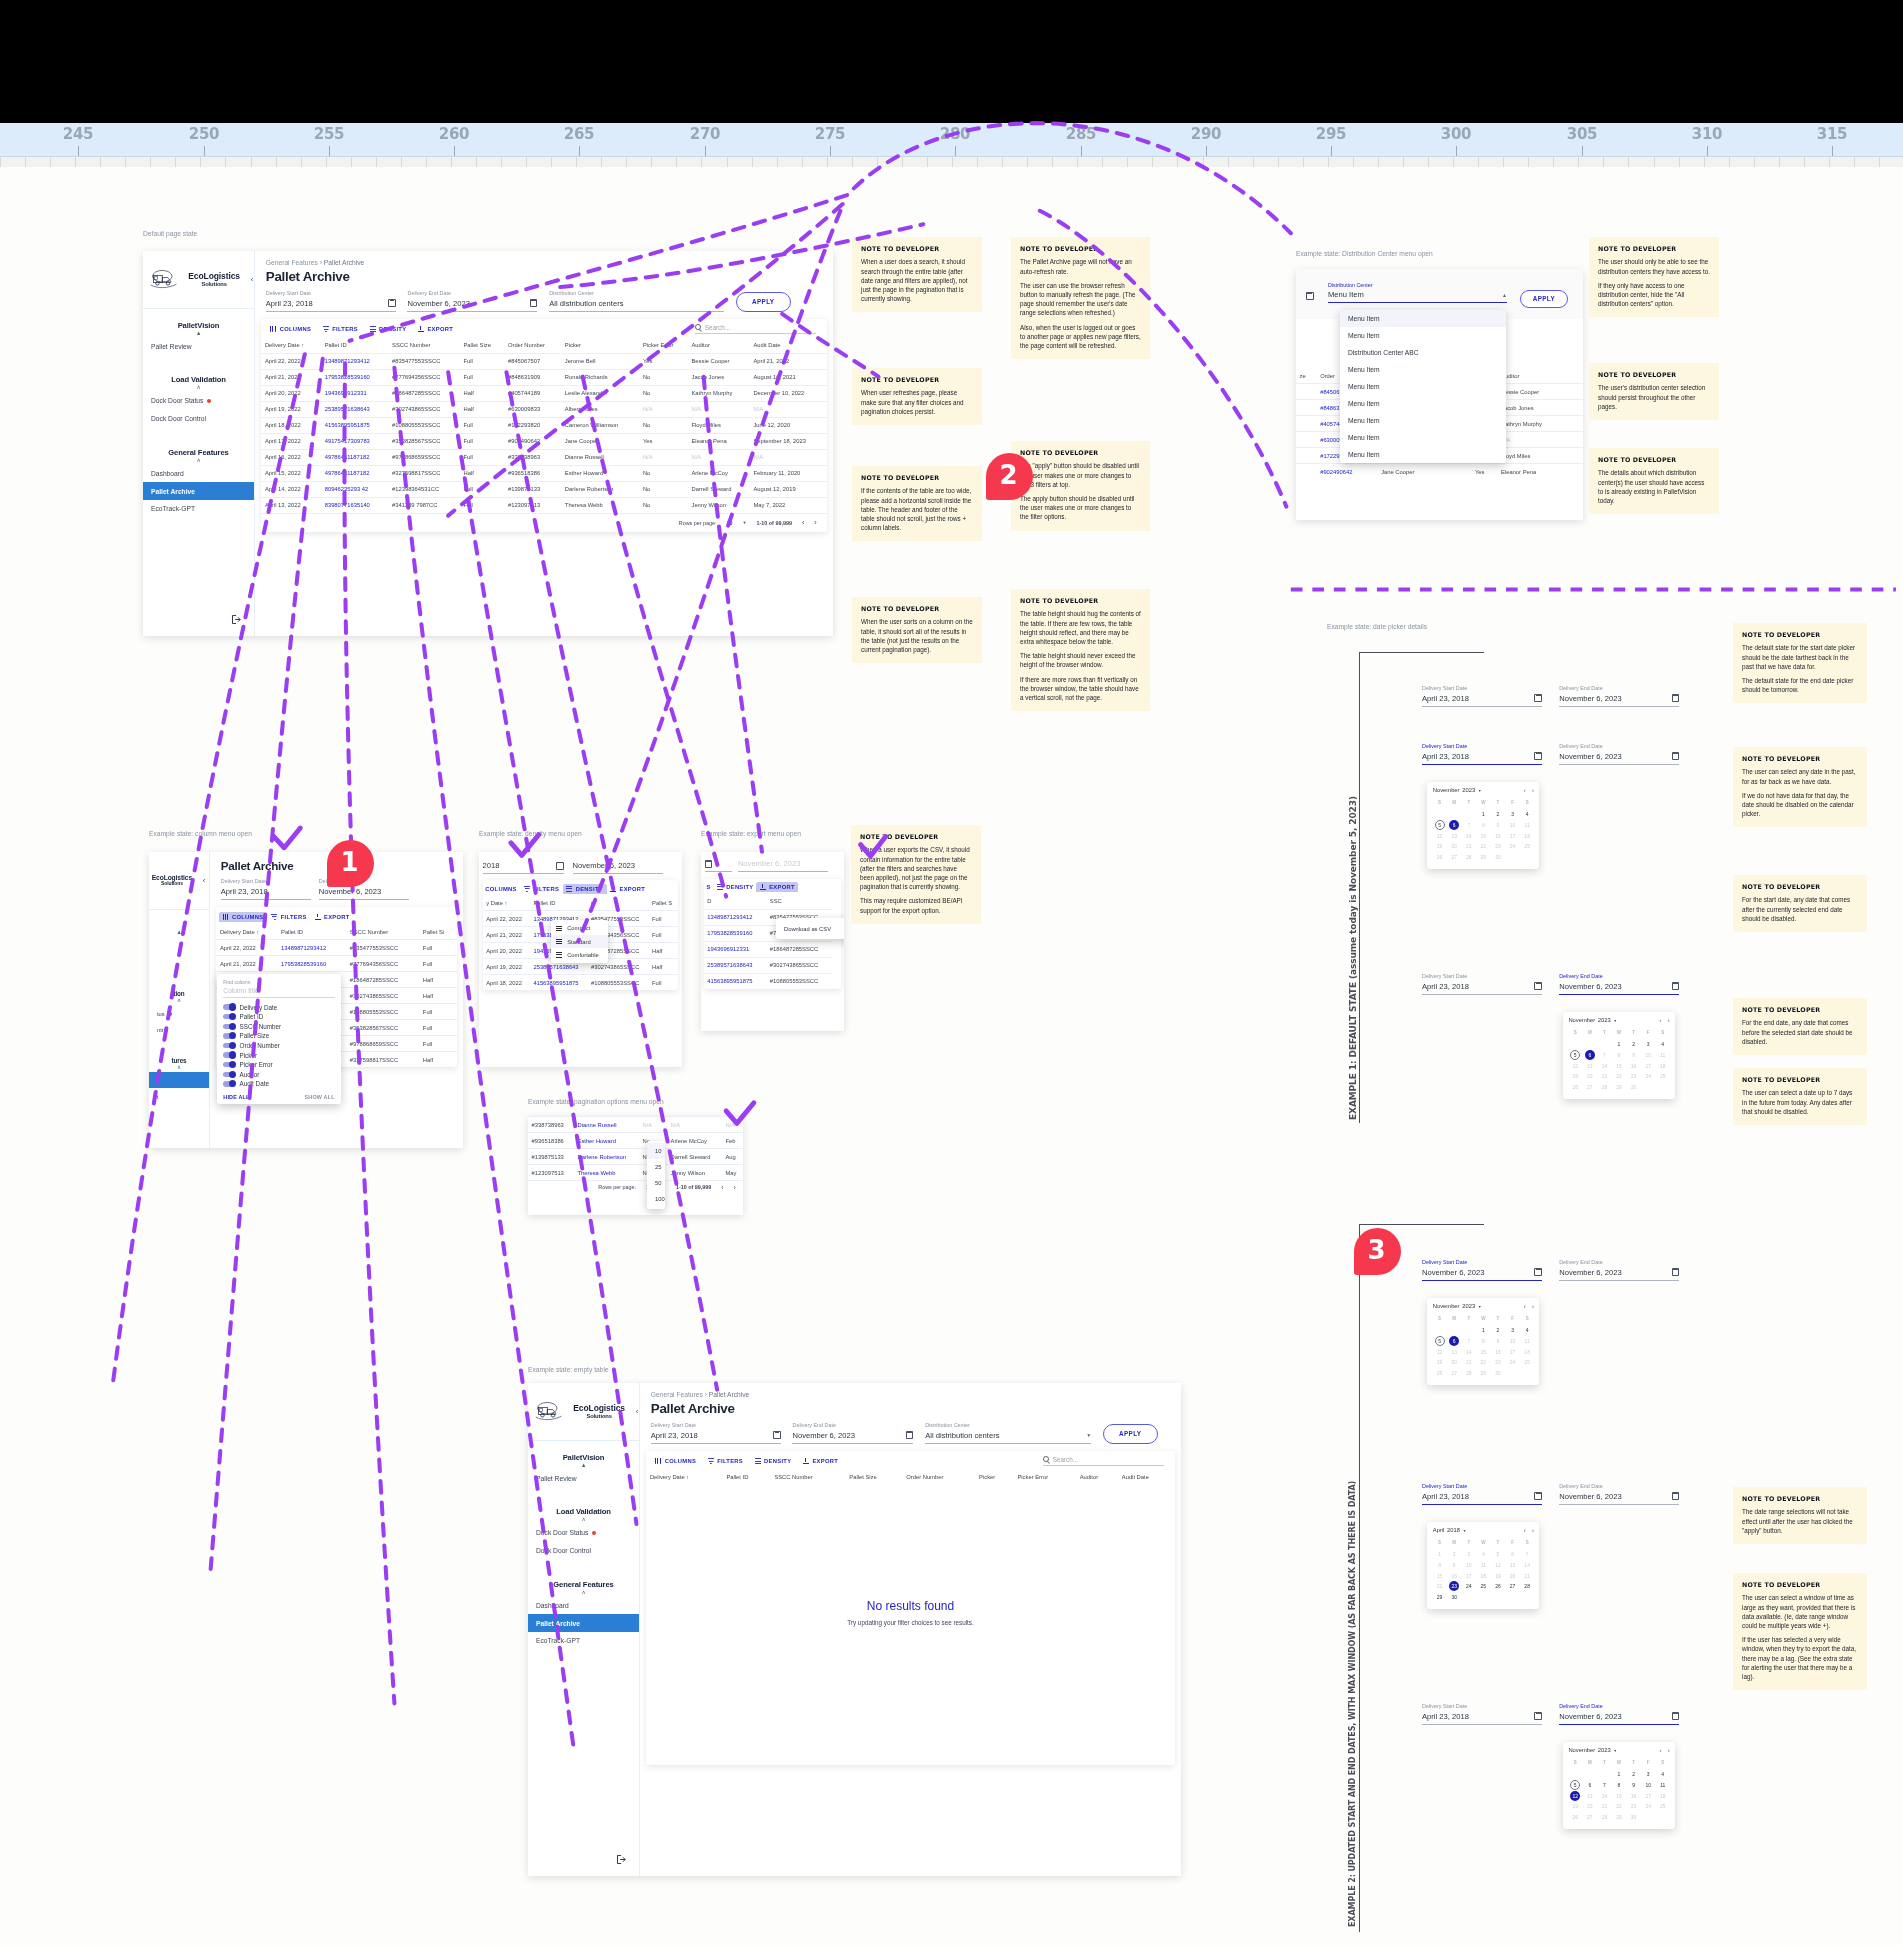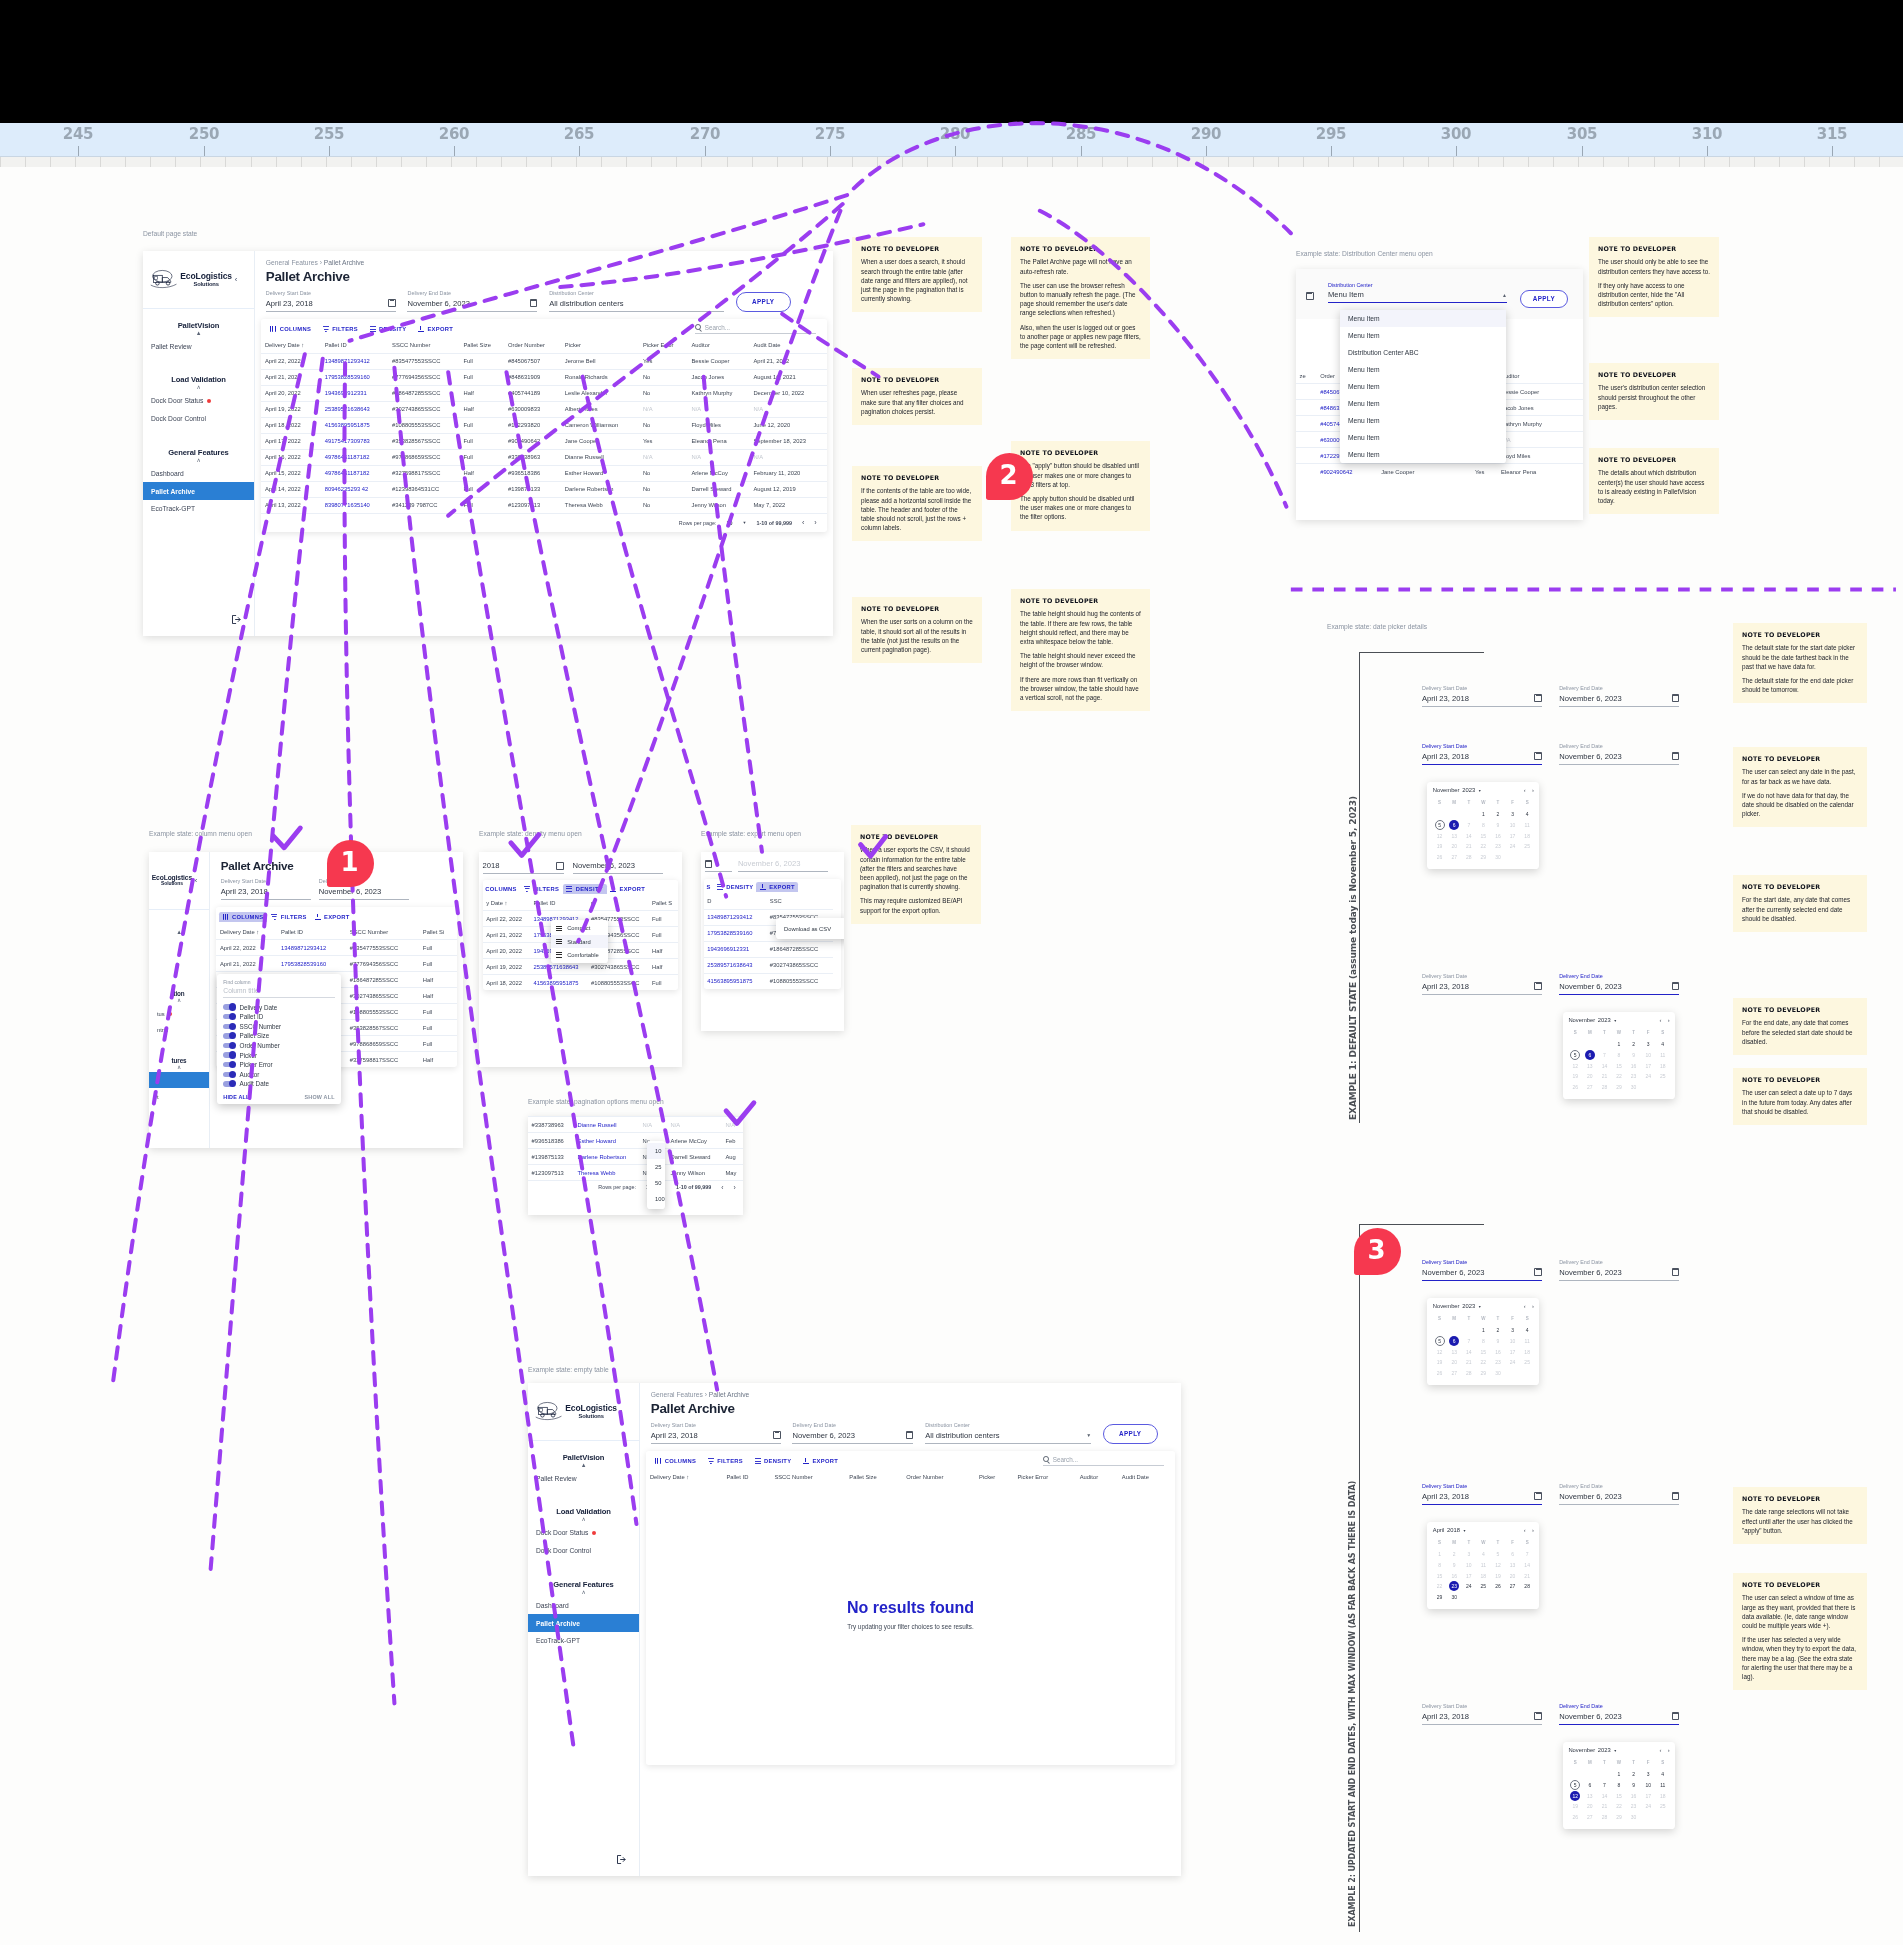--- a/index.html
+++ b/index.html
@@ -27,21 +27,21 @@
                 color:#9aa7b4; font-weight:700; letter-spacing:-0.2px;
                 font-family:"DejaVu Sans", sans-serif;}
   #subruler { position:absolute; left:0; top:157px; width:1904px; height:10px; background:#f2f2f0; }
   #subruler .st { position:absolute; top:0; width:0.4px; height:10px; background:#d9d9d7; }
 
   
   .appwin { position:absolute; background:#fff; box-shadow:0 1.8px 8px rgba(0,0,0,.13); }
   .sidebar { position:absolute; left:0; top:0; bottom:0; width:112px; background:#fff;
              border-right:0.4px solid #e8eef5; }
   .logo-wrap { height:58px; border-bottom:0.4px solid #e6eef8; display:flex; align-items:center;
-               padding-left:6.3px; gap:0; }
+               padding-left:6.3px; gap:8px; }
   .truck { width:31px; height:21.5px; }
   .logo-text { line-height:1.05; }
   .logo-text .l1 { font-size:8.5px; font-weight:800; color:#16203a; letter-spacing:-0.1px;}
   .logo-text .l2 { font-size:5.8px; font-weight:800; color:#16203a; letter-spacing:-0.1px; text-align:center;}
   .chev-collapse { margin-left:2.7px; color:#3a4660; font-size:7.6px; }
   .nav-group { padding:11.7px 8px 1.8px 8px; display:flex; justify-content:space-between; align-items:center;flex-direction:column;}
   .nav-group .gname { font-size:7.6px; font-weight:800; color:#16203a; letter-spacing:-0.1px;}
   .nav-group .gcar { font-size:5.8px; color:#5a6475; }
   .nav-item { padding:5.4px 8px; font-size:6.7px; color:#3b4354; display:flex; align-items:center; gap:3.1px;}
   .nav-item.active { background:#2a7fd4; color:#fff; font-weight:700; }
@@ -1199,21 +1199,21 @@
               <th>Pallet Size</th>
               <th>Order Number</th>
               <th>Picker</th>
               <th>Picker Error</th>
               <th>Auditor</th>
               <th>Audit Date</th>
             </tr>
           </thead>
         </table>
       <div style="position:absolute;left:0;right:0;top:148px;text-align:center;">
-        <div style="font-size:16px;font-weight:700;color:#2323c8;">No results found</div>
+        <div style="font-size:12px;font-weight:400;color:#2323c8;">No results found</div>
         <div style="font-size:6.3px;color:#3e4654;margin-top:6.3px">Try updating your filter choices to see results.</div>
       </div>
     </div>
   </div>
 </div>
 
 <div class="statelabel" style="left:1327px; top:623px;">Example state: date picker details</div>
 <div class="bracket" style="left:1359px; top:652px; width:125px; height:471px;"></div>
 <div class="vlabel" style="left:1348px; top:1120px;">EXAMPLE 1: DEFAULT STATE (assume today is November 5, 2023)</div>
 

